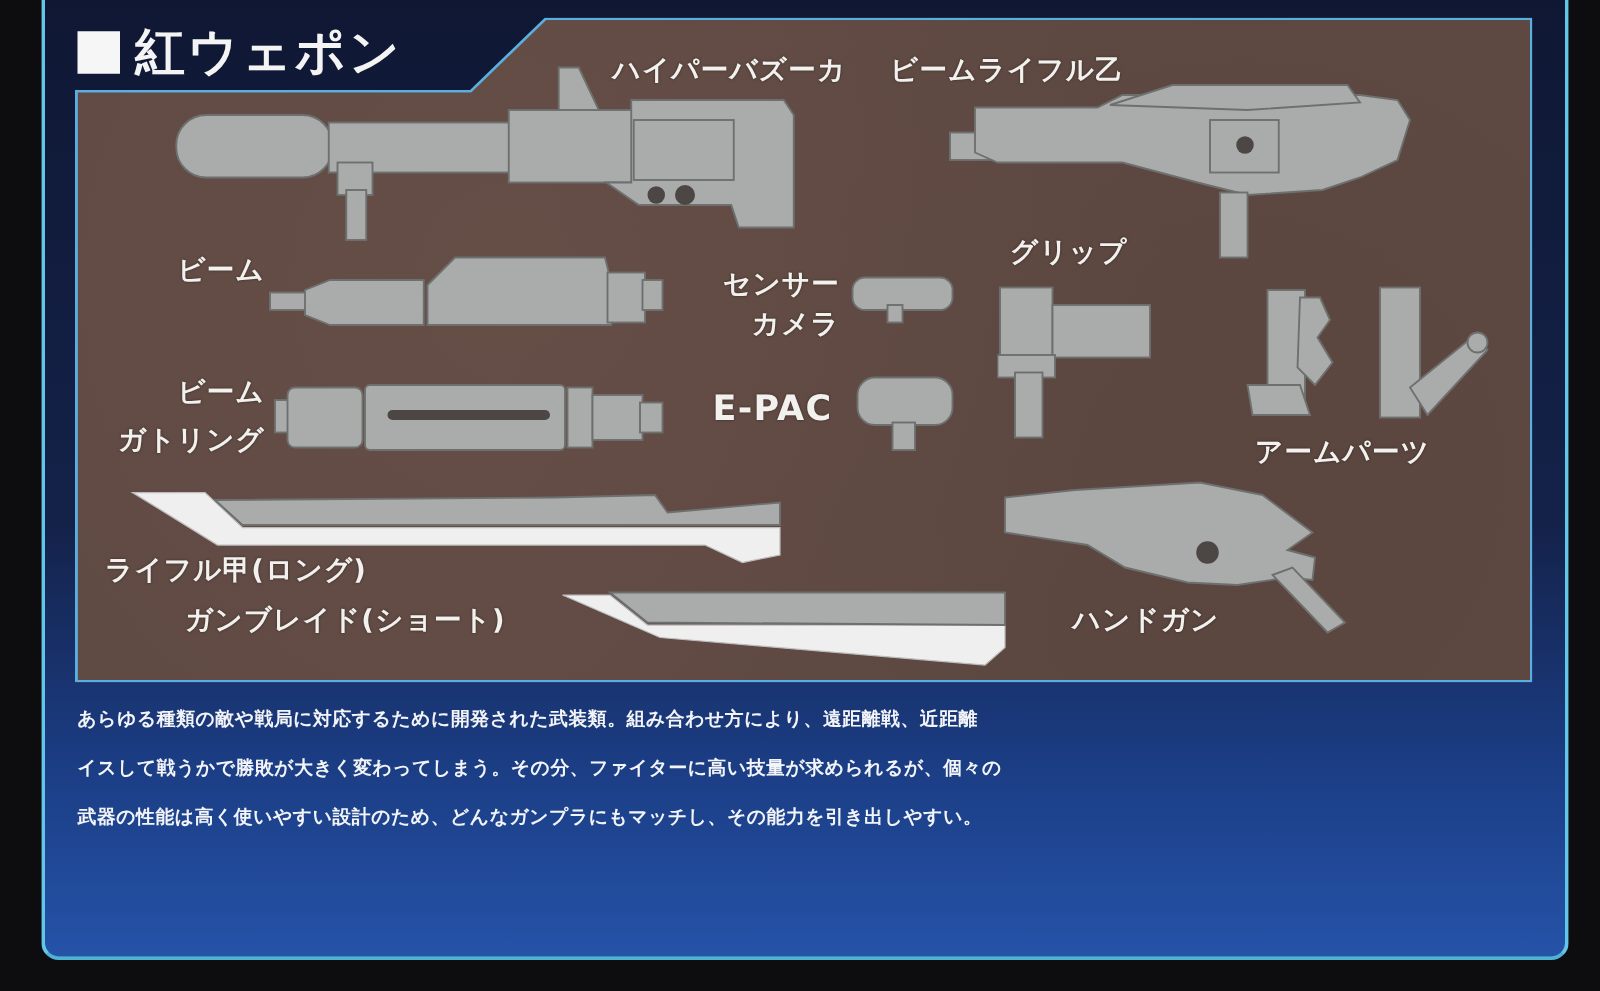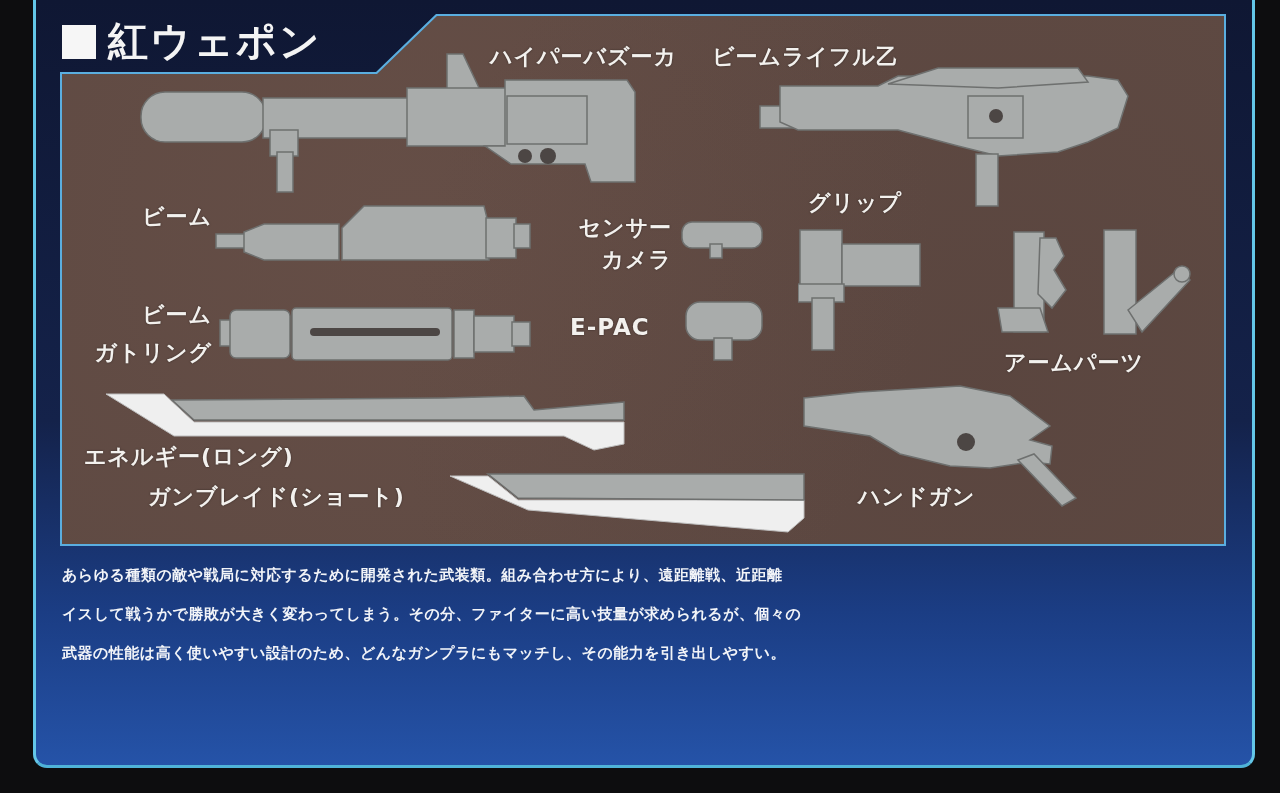--- a/index.html
+++ b/index.html
@@ -128,41 +128,41 @@
 <svg class="part" style="left:218px;top:304px" width="320" height="60" viewBox="0 0 320 60">
   <rect class="gray" x="2" y="16" width="12" height="26"></rect>
   <rect class="gray" x="12" y="6" width="60" height="48" rx="6"></rect>
   <rect class="gray" x="74" y="4" width="160" height="52" rx="4"></rect>
   <rect class="dark" x="92" y="24" width="130" height="8" rx="4"></rect>
   <rect class="gray" x="236" y="6" width="20" height="48"></rect>
   <rect class="gray" x="256" y="12" width="40" height="36"></rect>
   <rect class="gray" x="294" y="18" width="18" height="24"></rect>
 </svg>
 
-<div class="label" style="left:570px;top:314px;font-size:23px;">E-PAC</div>
+<div class="label" style="left:570px;top:314px;font-size:28px;">E-PAC</div>
 <svg class="part" style="left:682px;top:298px" width="82" height="64" viewBox="0 0 82 64">
   <rect class="gray" x="4" y="4" width="76" height="38" rx="14"></rect>
   <rect class="gray" x="32" y="40" width="18" height="22"></rect>
 </svg>
 
 <svg class="part" style="left:990px;top:224px" width="210" height="116" viewBox="0 0 210 116">
   <rect class="gray" x="24" y="8" width="30" height="100"></rect>
   <polygon class="gray" points="50,14 66,14 74,32 64,46 76,66 62,84 48,70"></polygon>
   <polygon class="gray" points="8,84 50,84 58,108 12,108"></polygon>
   <rect class="gray" x="114" y="6" width="32" height="104"></rect>
   <polygon class="gray" points="138,86 190,44 200,56 152,108"></polygon>
   <circle class="gray" cx="192" cy="50" r="8"></circle>
 </svg>
 <div class="label" style="left:1004px;top:350px;">アームパーツ</div>
 
 <svg class="part" style="left:104px;top:390px" width="524" height="62" viewBox="0 0 524 62">
   <polygon class="white" points="2,4 60,4 90,32 520,32 520,54 490,60 460,46 70,46"></polygon>
   <polygon class="gray" points="68,10 340,8 420,6 430,20 520,12 520,30 90,30"></polygon>
 </svg>
-<div class="label" style="left:84px;top:444px;">エネルギー(ロング)</div>
+<div class="label" style="left:84px;top:444px;">ライフル甲(ロング)</div>
 
 <svg class="part" style="left:448px;top:470px" width="360" height="64" viewBox="0 0 360 64">
   <polygon class="white" points="2,6 40,6 70,30 356,30 356,48 340,62 80,40"></polygon>
   <polygon class="gray" points="40,4 356,4 356,30 70,28"></polygon>
 </svg>
 <div class="label" style="left:148px;top:484px;">ガンブレイド(ショート)</div>
 
 <svg class="part" style="left:800px;top:384px" width="280" height="126" viewBox="0 0 280 126">
   <polygon class="gray" points="4,14 60,8 160,2 210,12 250,42 230,56 252,62 250,80 230,78 190,84 150,82 100,70 70,52 4,42"></polygon>
   <circle class="dark" cx="166" cy="58" r="9"></circle>

